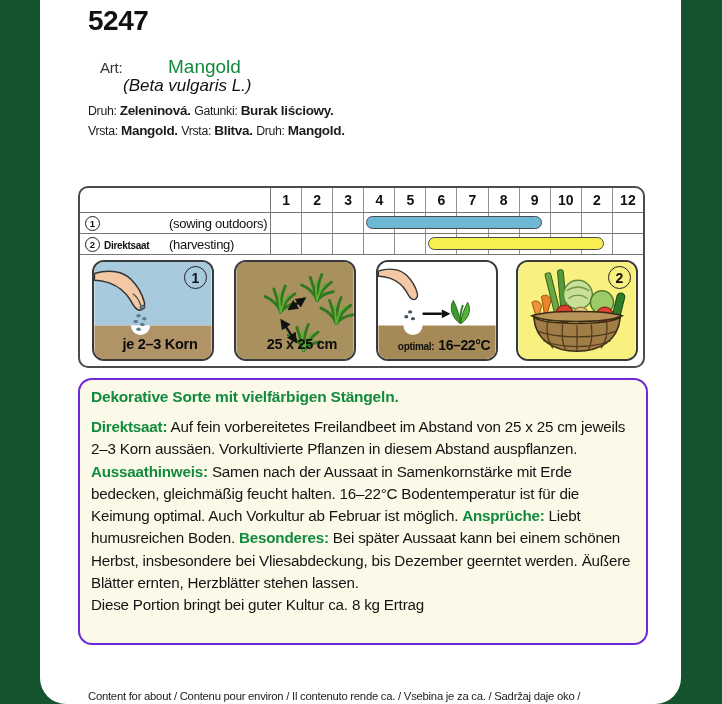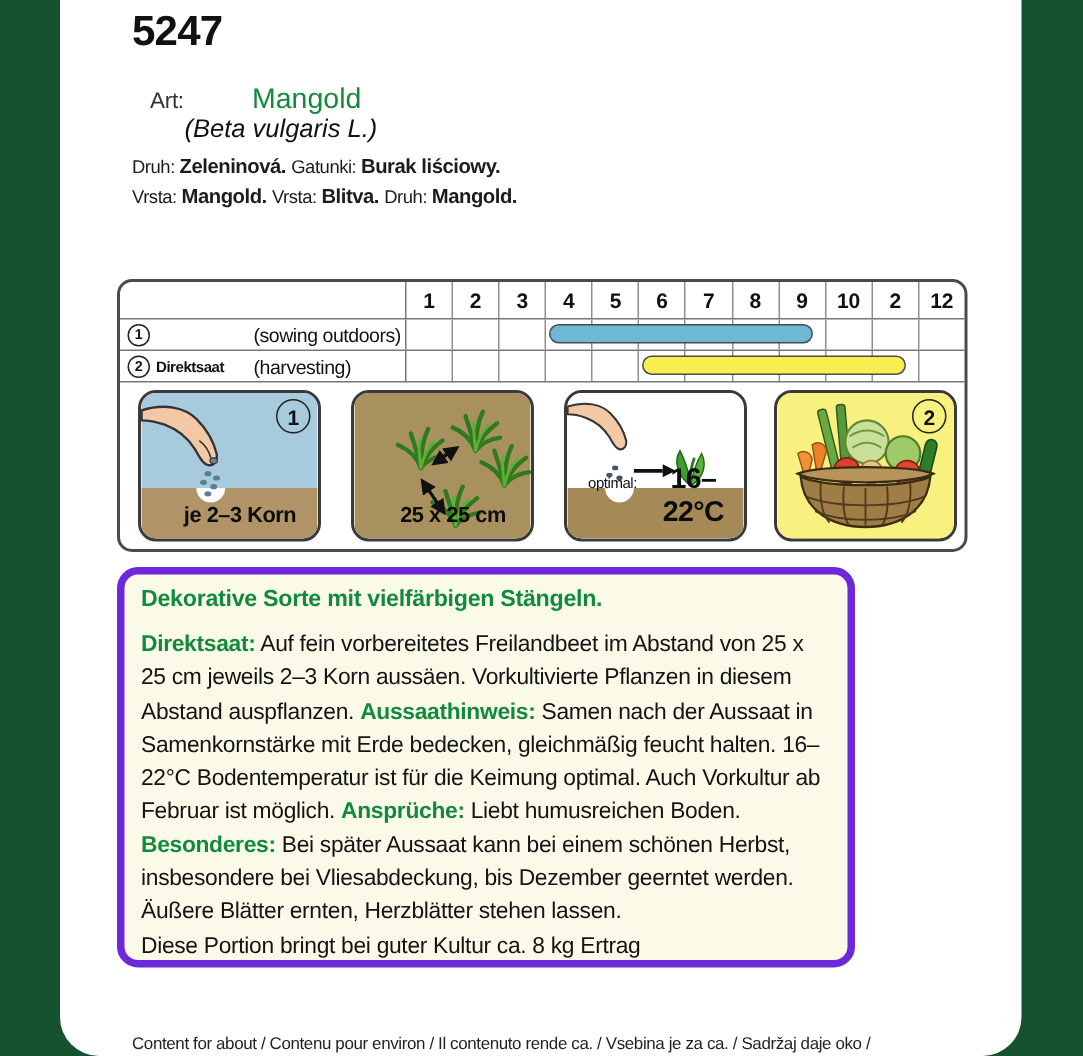--- a/index.html
+++ b/index.html
@@ -41,28 +41,28 @@
   .cal-bar{position:absolute;top:3px;height:13px;border:1.5px solid var(--frame);
            border-radius:7px;box-sizing:border-box;}
 
   .tile{position:absolute;top:72px;width:122px;height:101px;box-sizing:border-box;
         border:2px solid #3a3a3a;border-radius:12px;overflow:hidden;background:#fff;}
   .tile svg{position:absolute;left:0;top:0;width:100%;height:100%;display:block;}
   .tile1{left:12px;} .tile2{left:154px;} .tile3{left:296px;} .tile4{left:436px;}
   .tile-label{position:absolute;left:14px;right:0;bottom:7px;text-align:center;
               font-size:14.5px;font-weight:bold;color:#0d0d0d;letter-spacing:-0.3px;}
   .temp-label{display:flex;align-items:baseline;justify-content:center;gap:4px;bottom:6px;}
-  .temp-prefix{font-size:10px;font-weight:normal;color:#111;}
-  .temp-value{font-size:19px;font-weight:bold;color:#0d0d0d;letter-spacing:-0.4px;}
+  .temp-prefix{font-size:10px;font-weight:bold;color:#111;}
+  .temp-value{font-size:14px;font-weight:bold;color:#0d0d0d;letter-spacing:-0.4px;}
   .badge{position:absolute;top:4px;right:5px;width:21px;height:21px;border:1.7px solid #222;
          border-radius:50%;display:flex;align-items:center;justify-content:center;
          font-size:14px;font-weight:bold;color:#111;}
 
-  .desc-box{position:absolute;left:38px;top:378px;width:492px;height:267px;box-sizing:border-box;
-            background:#fbfae9;border:5px solid #6d28d9;border-radius:14px;padding:8px 11px;overflow:hidden;}
+  .desc-box{position:absolute;left:38px;top:378px;width:570px;height:267px;box-sizing:border-box;
+            background:#fbfae9;border:2px solid #6d28d9;border-radius:14px;padding:8px 11px;overflow:hidden;}
   .desc-headline{font-size:15.5px;font-weight:bold;color:var(--green);margin-bottom:10px;letter-spacing:-0.2px;}
   .desc-para{font-size:15.2px;line-height:22.3px;color:#141414;letter-spacing:-0.2px;}
   .seg-green{color:var(--green);font-weight:bold;}
   .desc-yield{font-size:15.2px;line-height:22.3px;color:#141414;letter-spacing:-0.2px;}
 
   .footer{position:absolute;left:48px;top:653px;width:582px;font-size:11.3px;line-height:17.5px;
           color:#222;letter-spacing:-0.25px;white-space:pre-wrap;}
 </style>
 </head>
 <body>

